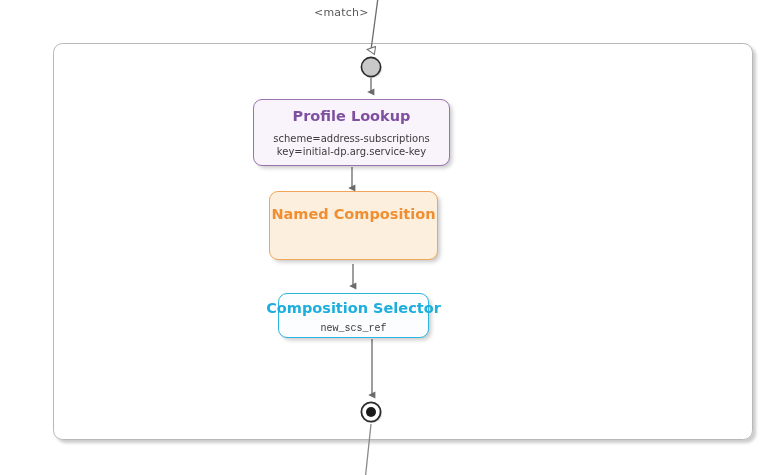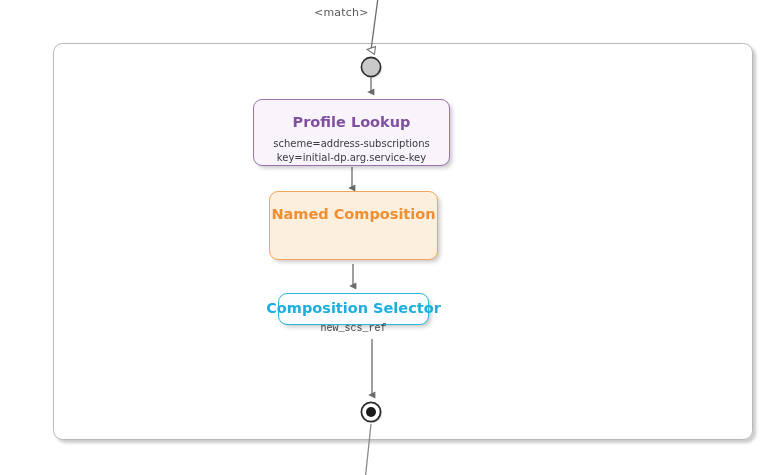--- a/index.html
+++ b/index.html
@@ -126,28 +126,28 @@
 
     <g>
       <circle cx="352.5" cy="413.5" r="9.6" fill="#b5b5b5" opacity="0.45"></circle>
       <circle cx="351" cy="412" r="9.6" fill="#ffffff" stroke="#2b2b2b" stroke-width="1.8"></circle>
       <circle cx="351" cy="412" r="5.0" fill="#1a1a1a"></circle>
     </g>
   </svg>
 
   <div class="edge-label" style="left:294px; top:6px;">&lt;match&gt;</div>
 
-  <div class="node node-purple" style="left:233px; top:99px; width:197px; height:67px; padding-top:8px;justify-content:flex-end;">
+  <div class="node node-purple" style="left:233px; top:99px; width:197px; height:67px; padding-top:8px;">
     <div class="node-title">Profile Lookup</div>
     <div class="node-body" style="margin-top:7px;">scheme=address-subscriptions
 key=initial-dp.arg.service-key</div>
   </div>
 
   <div class="node node-orange" style="left:249px; top:191px; width:169px; height:69px; padding-top:14px;">
     <div class="node-title">Named Composition</div>
   </div>
 
-  <div class="node node-cyan" style="left:258px; top:293px; width:151px; height:32px; padding-top:6px;">
+  <div class="node node-cyan" style="left:258px; top:293px; width:151px; height:45px; padding-top:6px;">
     <div class="node-title">Composition Selector</div>
     <div class="node-body" style="margin-top:5px;font-family:Liberation Mono, monospace;">new_scs_ref</div>
   </div>
 
 </div>
 
 </body></html>

